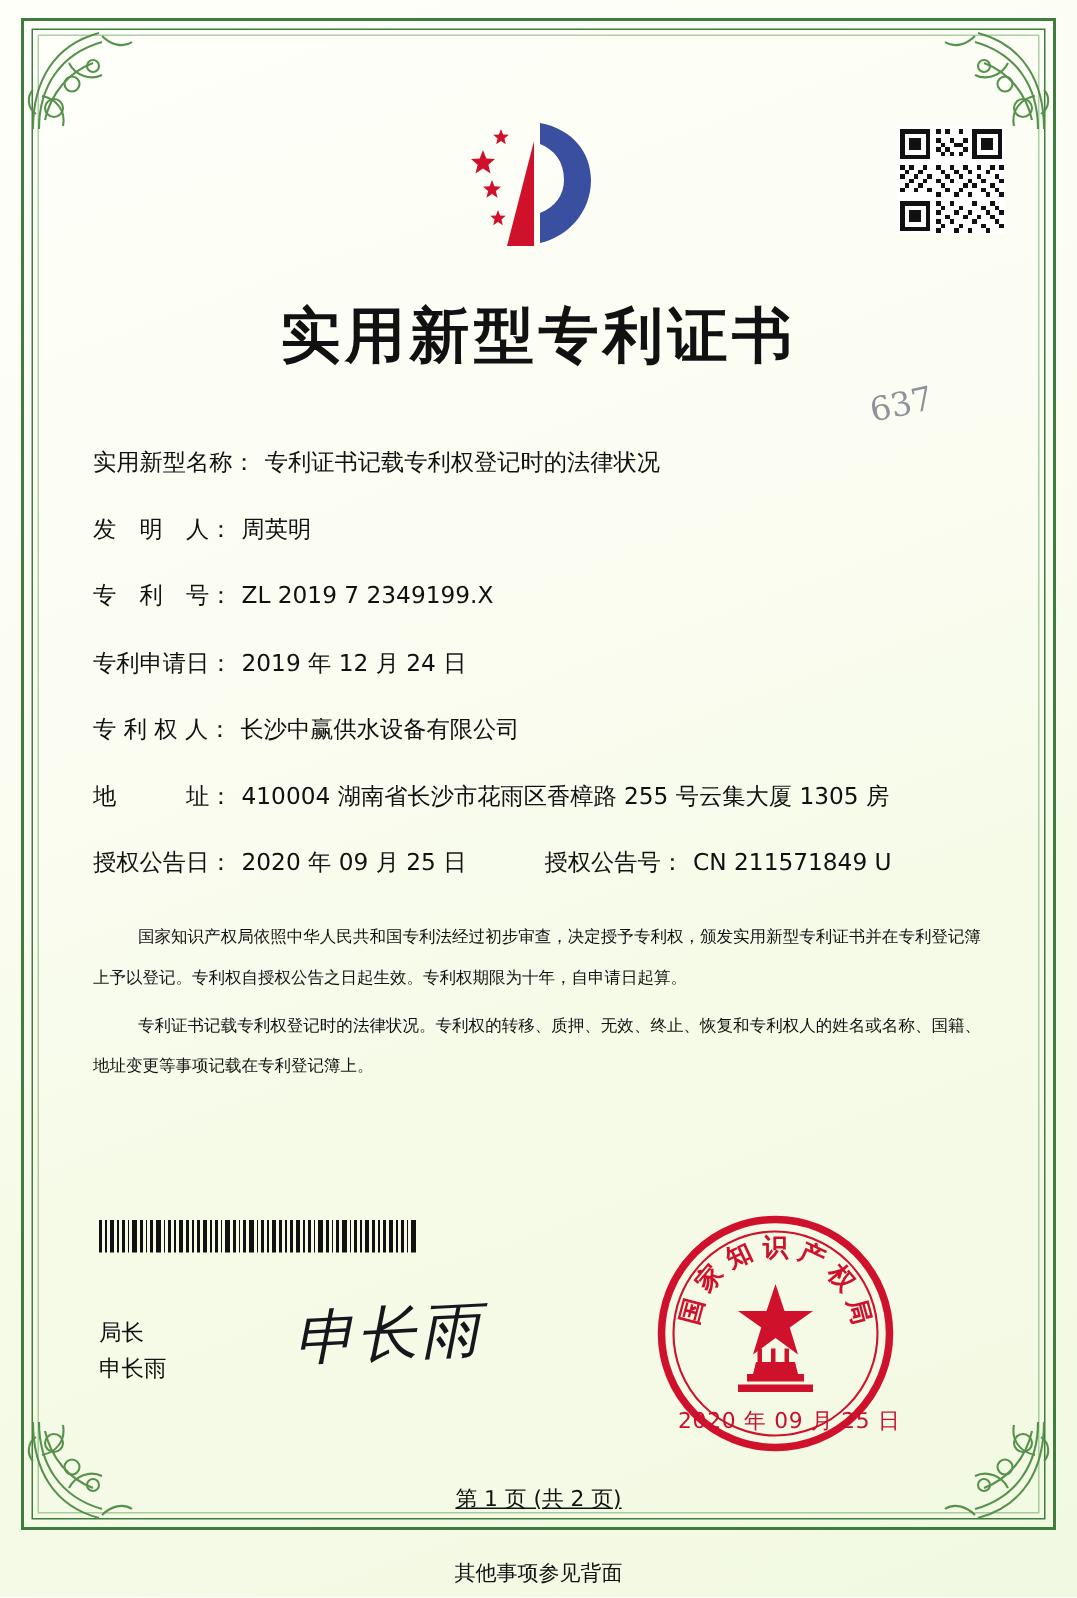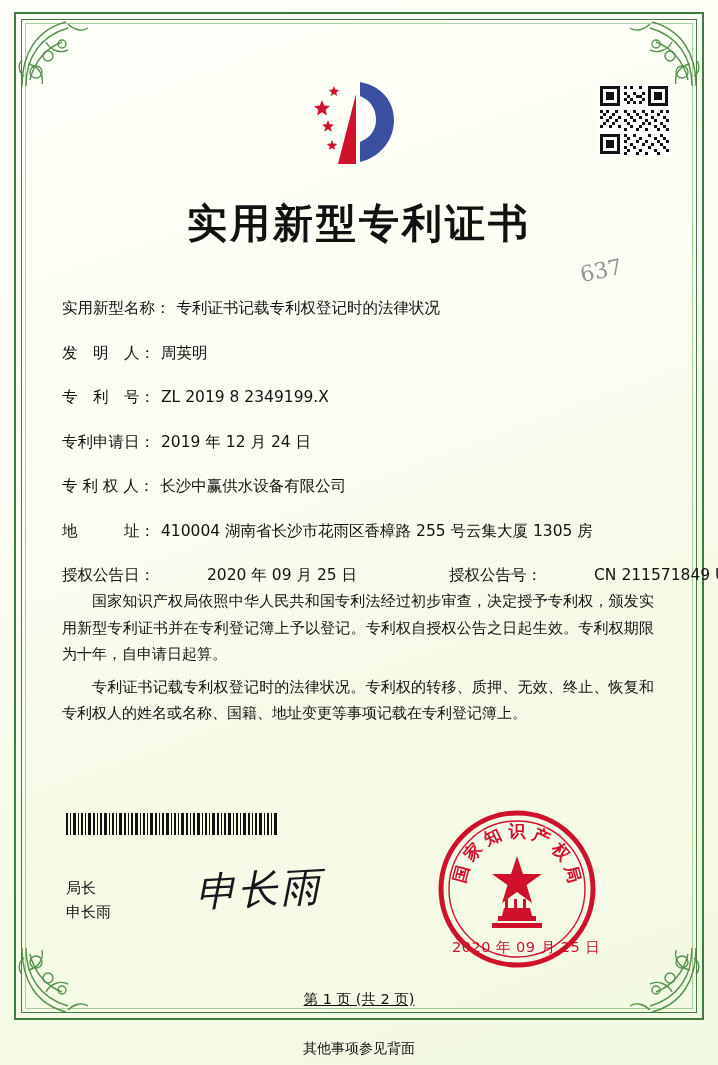--- a/index.html
+++ b/index.html
@@ -122,31 +122,30 @@
   }
   .field .lab {
     white-space: nowrap;
   }
   .field .val {
     margin-left: 6px;
     white-space: nowrap;
   }
   .field.inline-two {
     justify-content: flex-start;
-    gap: 46px;
   }
   .field .spacer { width: 52px; }
 
   
   .paras {
     position: absolute;
-    left: 62px; top: 588px;
+    left: 62px; top: 612px;
     width: 592px;
     font-family: "DejaVu Sans", "Liberation Sans", sans-serif;
-    font-size: 15px;
+    font-size: 11px;
     line-height: 26.5px;
     color: #111;
     text-align: justify;
   }
   .paras p {
     margin: 0 0 6px 0;
     text-indent: 30px;
   }
 
   
@@ -411,21 +410,21 @@
     <div class="field">
       <span class="lab">实用新型名称：</span>
       <span class="val">专利证书记载专利权登记时的法律状况</span>
     </div>
     <div class="field">
       <span class="lab">发　明　人：</span>
       <span class="val">周英明</span>
     </div>
     <div class="field">
       <span class="lab">专　利　号：</span>
-      <span class="val">ZL 2019 8 2349199.X</span>
+      <span class="val">ZL 2019 7 2349199.X</span>
     </div>
     <div class="field">
       <span class="lab">专利申请日：</span>
       <span class="val">2019 年 12 月 24 日</span>
     </div>
     <div class="field">
       <span class="lab">专 利 权 人：</span>
       <span class="val">长沙中赢供水设备有限公司</span>
     </div>
     <div class="field">

